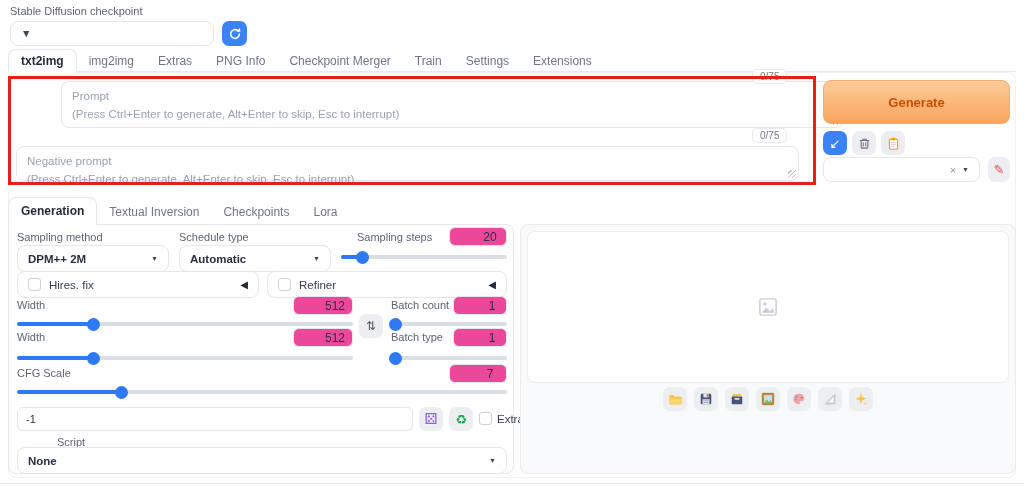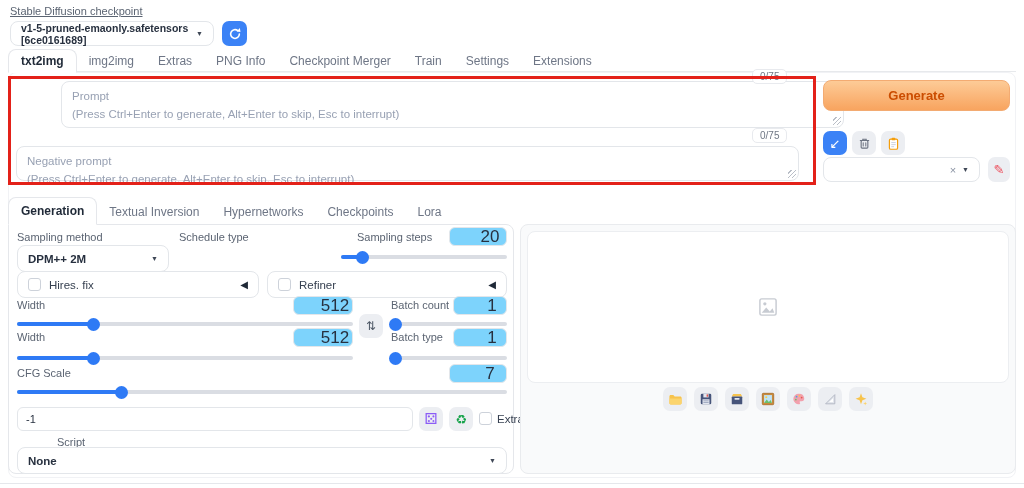--- a/index.html
+++ b/index.html
@@ -3,28 +3,28 @@
 <meta charset="utf-8">
 <style>
   *{box-sizing:border-box;margin:0;padding:0;font-family:"Liberation Sans","DejaVu Sans",sans-serif;}
   html,body{background:#fff;}
   .app{position:relative;width:1024px;height:488px;background:#fff;overflow:hidden;}
 
   .lbl{font-size:11px;color:#5b6472;}
   .caret{font-size:7px;color:#3f4756;line-height:1;}
   .dd{background:#fff;border:1px solid #e3e6ea;border-radius:8px;display:flex;align-items:center;
       justify-content:space-between;padding:0 10px;font-size:11.5px;font-weight:600;color:#27303f;cursor:pointer;}
-  .num{position:absolute;background:#7dd3fc;border:1px solid #e3e6ea;border-radius:6px;font-size:17px;color:#27303f;
+  .num{position:absolute;background:#ec4899;border:1px solid #e3e6ea;border-radius:6px;font-size:12px;color:#27303f;
       display:flex;align-items:center;justify-content:center;padding-left:24px;}
   .iconbtn{position:absolute;background:#eceef2;border:none;border-radius:7px;display:flex;align-items:center;
       justify-content:center;cursor:pointer;}
   .checkbox{display:inline-block;width:13px;height:13px;border:1px solid #cdd2da;border-radius:3px;background:#fff;flex:none;cursor:pointer;}
 
   
-  .ckpt-label{position:absolute;left:10px;top:5px;text-decoration:underline;}
+  .ckpt-label{position:absolute;left:10px;top:5px;}
   .ckpt-dd{position:absolute;left:10px;top:21px;width:204px;height:25px;}
   .ckpt-dd span:first-child{font-size:10.5px;}
   .refresh-btn{position:absolute;left:222px;top:21px;width:25px;height:25px;background:#3b82f6;border:none;
       border-radius:7px;display:flex;align-items:center;justify-content:center;cursor:pointer;}
 
   
   .main-tabs{position:absolute;left:8px;top:49px;height:23px;display:flex;align-items:flex-end;z-index:2;}
   .main-tabs .tab{padding:4px 12px;font-size:12px;color:#6e7686;cursor:pointer;white-space:nowrap;}
   .main-tabs .tab.active{background:#fff;border:1px solid #e5e7eb;border-bottom:1px solid #fff;
       border-radius:8px 8px 0 0;color:#1f2937;font-weight:700;margin-bottom:-1px;}
@@ -35,21 +35,21 @@
   
   .prompt-box{position:absolute;background:#fff;border:1px solid #e3e6ea;border-radius:8px;padding:6px 10px;
       font-size:11.5px;color:#98a1b3;line-height:1.55;cursor:text;}
   .resize-handle{position:absolute;right:2px;bottom:2px;width:8px;height:8px;
       background:repeating-linear-gradient(135deg,transparent 0 2px,#b9bec7 2px 3px);}
   .counter{position:absolute;background:#fff;border:1px solid #e8eaee;border-radius:5px;font-size:10px;
       color:#707885;padding:1px 7px;z-index:5;}
   .highlight{position:absolute;left:8px;top:76px;width:808px;height:109px;border:3px solid #e32119;z-index:10;pointer-events:none;}
 
   
-  .generate{position:absolute;left:823px;top:80px;width:187px;height:31px;border-radius:8px;border:1px solid #f3ab72;
+  .generate{position:absolute;left:823px;top:80px;width:187px;height:44px;border-radius:8px;border:1px solid #f3ab72;
       background:linear-gradient(180deg,#fdcb97 0%,#f8a45f 100%);color:#cb4d01;font-weight:700;font-size:13px;
       display:flex;align-items:center;justify-content:center;cursor:pointer;}
   .paste-btn{position:absolute;left:823px;top:131px;width:24px;height:24px;background:#3b82f6;border:none;border-radius:7px;
       color:#fff;font-size:13px;display:flex;align-items:center;justify-content:center;cursor:pointer;}
   .styles-dd{position:absolute;left:823px;top:157px;width:157px;height:25px;font-weight:400;}
   .styles-right{display:flex;align-items:center;gap:6px;margin-left:auto;}
   .clear-x{font-size:11px;color:#8a93a3;}
   .pencil-btn{left:988px;top:157px;width:22px;height:25px;color:#ec4b59;font-size:13px;}
 
   
@@ -85,21 +85,20 @@
 
   .footer-line{position:absolute;left:0;right:0;top:483px;border-top:1px solid #e5e7eb;}
 </style>
 </head>
 <body>
 
 <div class="app">
 
   <div class="lbl ckpt-label">Stable Diffusion checkpoint</div>
   <div class="dd ckpt-dd">
-    <span>v1-5-pruned-emaonly.safetensors [6ce0161689]</span>
     <span class="caret">▼</span>
   </div>
   <button class="refresh-btn">
     <svg width="14" height="14" viewBox="0 0 16 16">
       <path d="M13 8a5 5 0 1 1-1.8-3.8" stroke="#fff" stroke-width="1.8" fill="none" stroke-linecap="round"></path>
       <polygon points="13.6,1.2 14.2,5.6 9.8,5" fill="#fff"></polygon>
     </svg>
   </button>
 
   <div class="main-tabs">
@@ -157,34 +156,37 @@
       <span class="caret">▼</span>
     </span>
   </div>
   <button class="iconbtn pencil-btn">
     <span>✎</span>
   </button>
 
   <div class="sub-tabs">
     <div class="tab active">Generation</div>
     <div class="tab">Textual Inversion</div>
-    <div class="tab">Hypernetworks</div>
     <div class="tab">Checkpoints</div>
     <div class="tab">Lora</div>
   </div>
 
   <div class="gen-panel">
 
     <div class="lbl" style="left:8px;top:6px;">Sampling method</div>
     <div class="dd" style="left:8px;top:20px;width:152px;">
       <span>DPM++ 2M</span>
       <span class="caret">▼</span>
     </div>
 
     <div class="lbl" style="left:170px;top:6px;">Schedule type</div>
+    <div class="dd" style="left:170px;top:20px;width:152px;">
+      <span>Automatic</span>
+      <span class="caret">▼</span>
+    </div>
 
     <div class="lbl" style="left:348px;top:6px;">Sampling steps</div>
     <div class="num" style="left:440px;top:2px;width:58px;height:19px;">20</div>
     <div class="slider" style="left:332px;top:30px;width:166px;">
       <div class="fill" style="width:13%">
           <div class="thumb"></div>
         </div>
     </div>
 
     <div class="acc" style="left:8px;top:46px;width:242px;">

